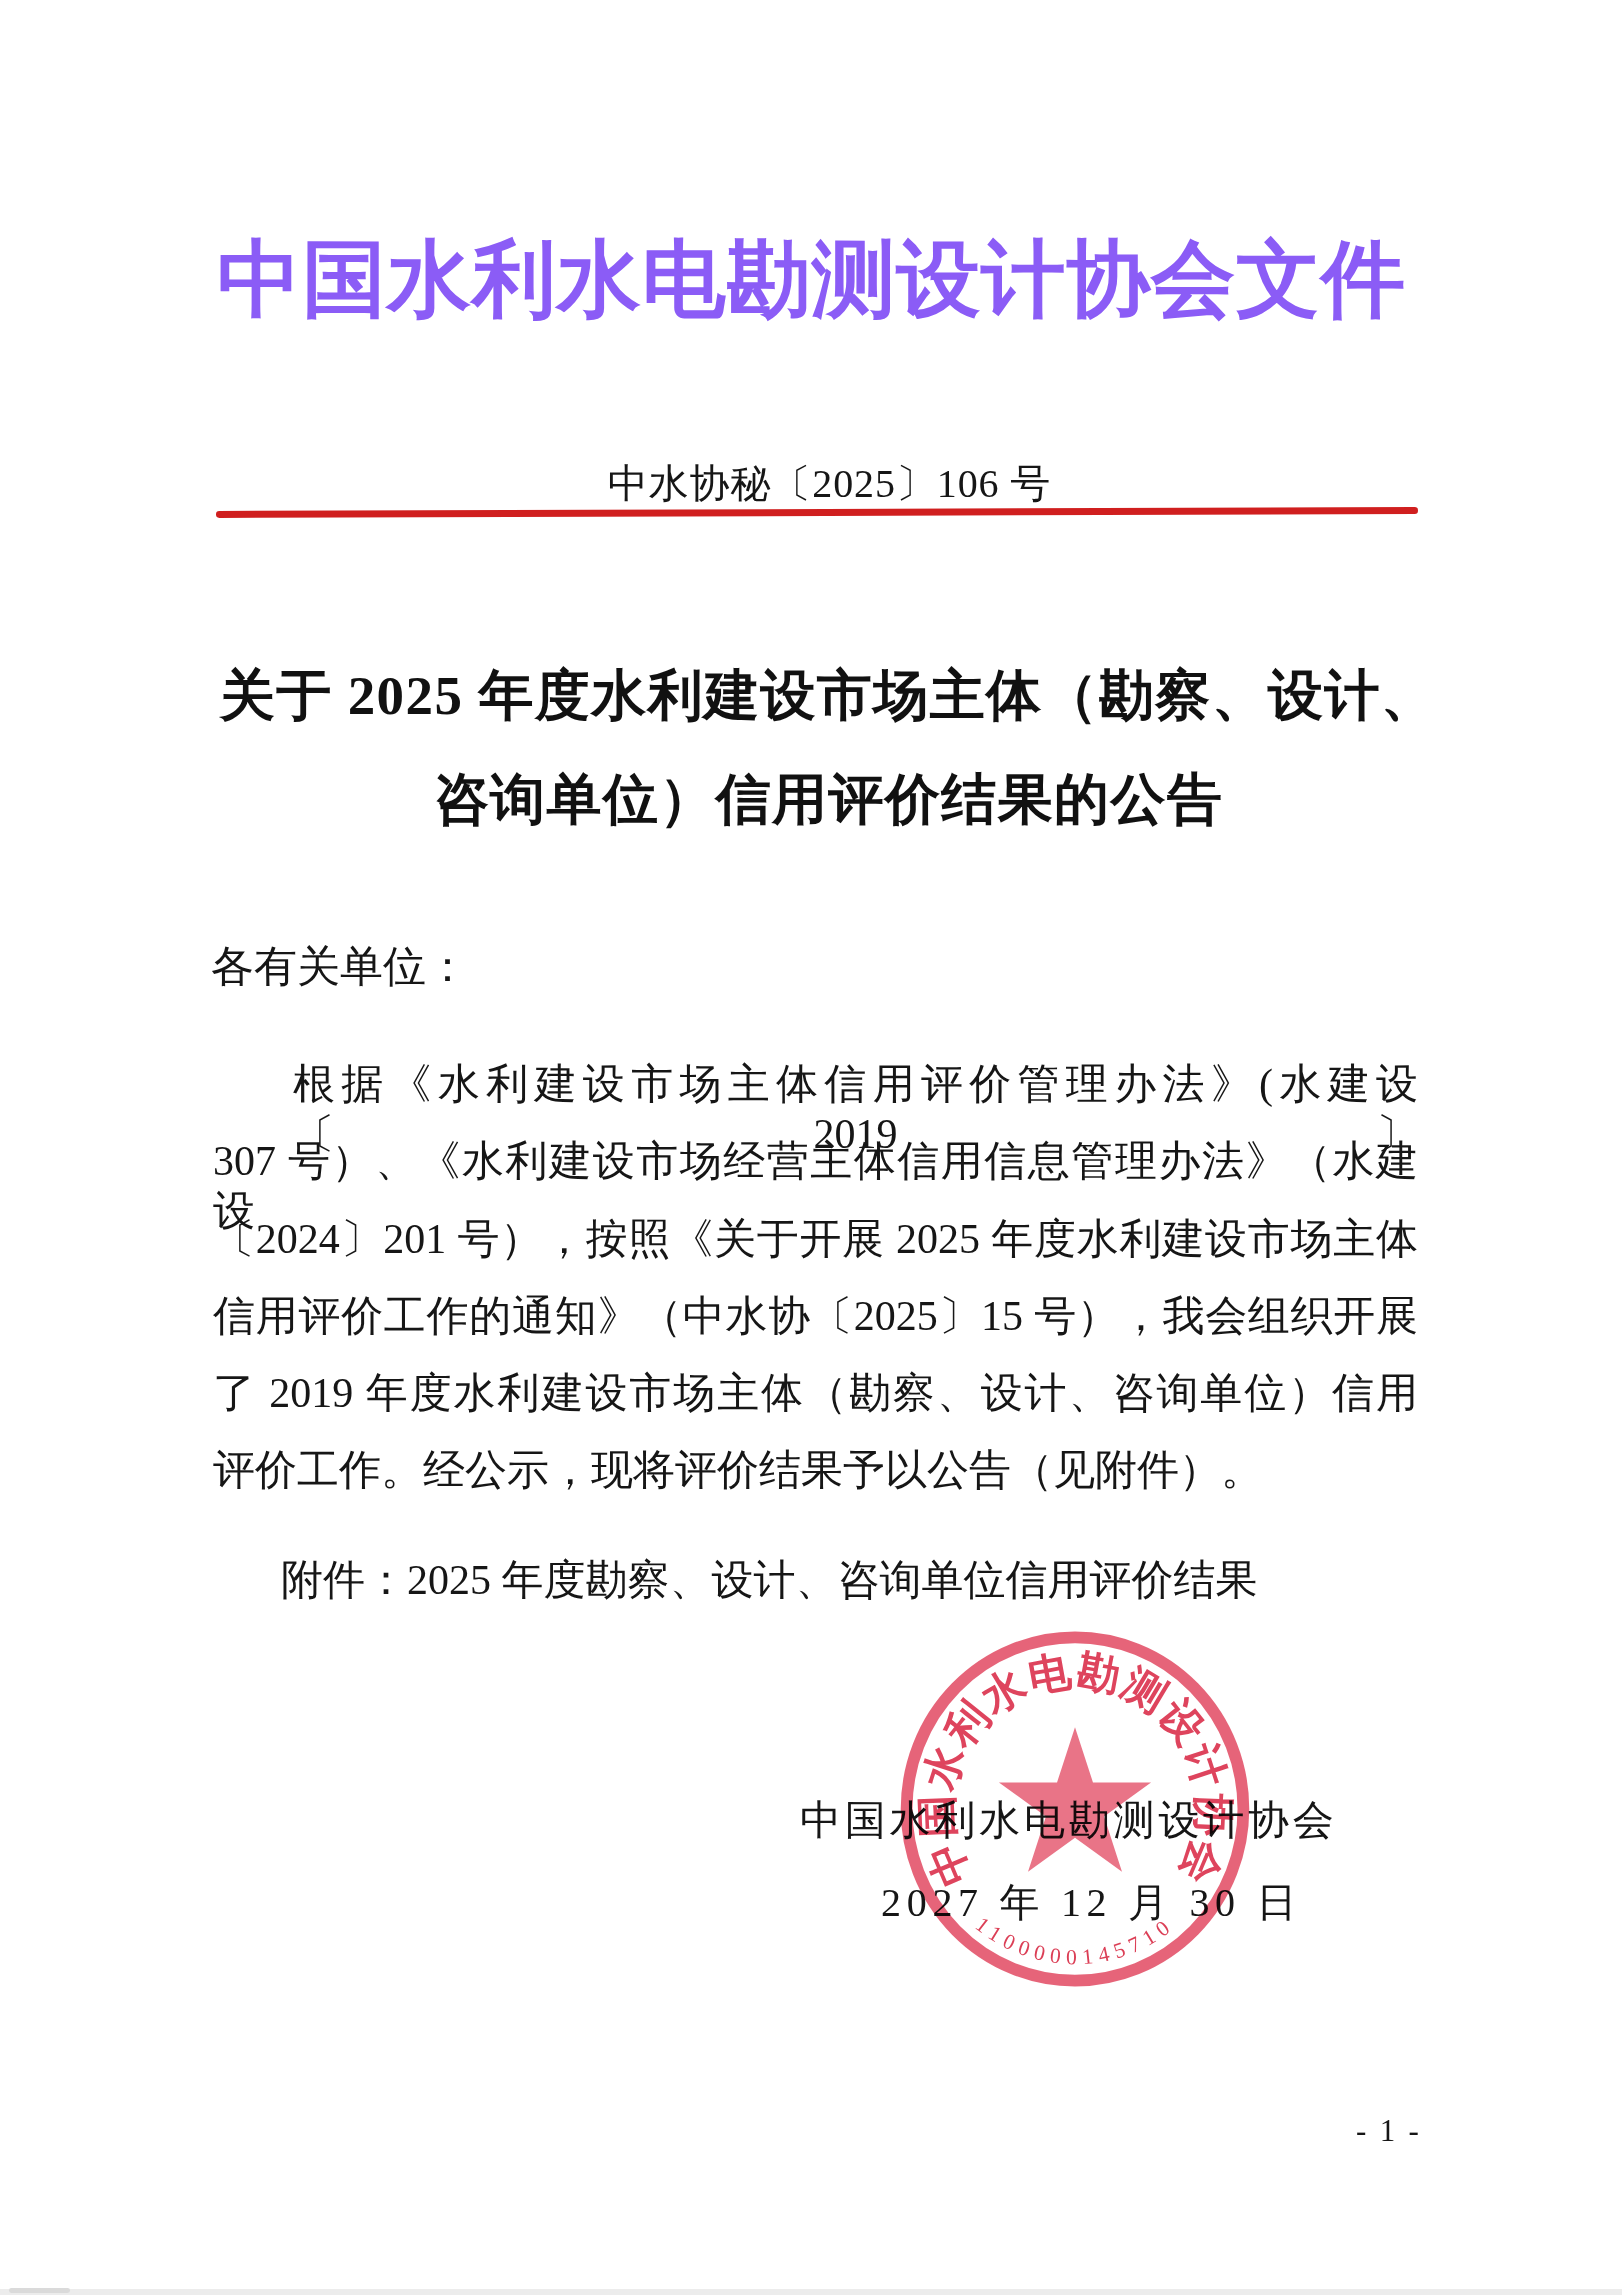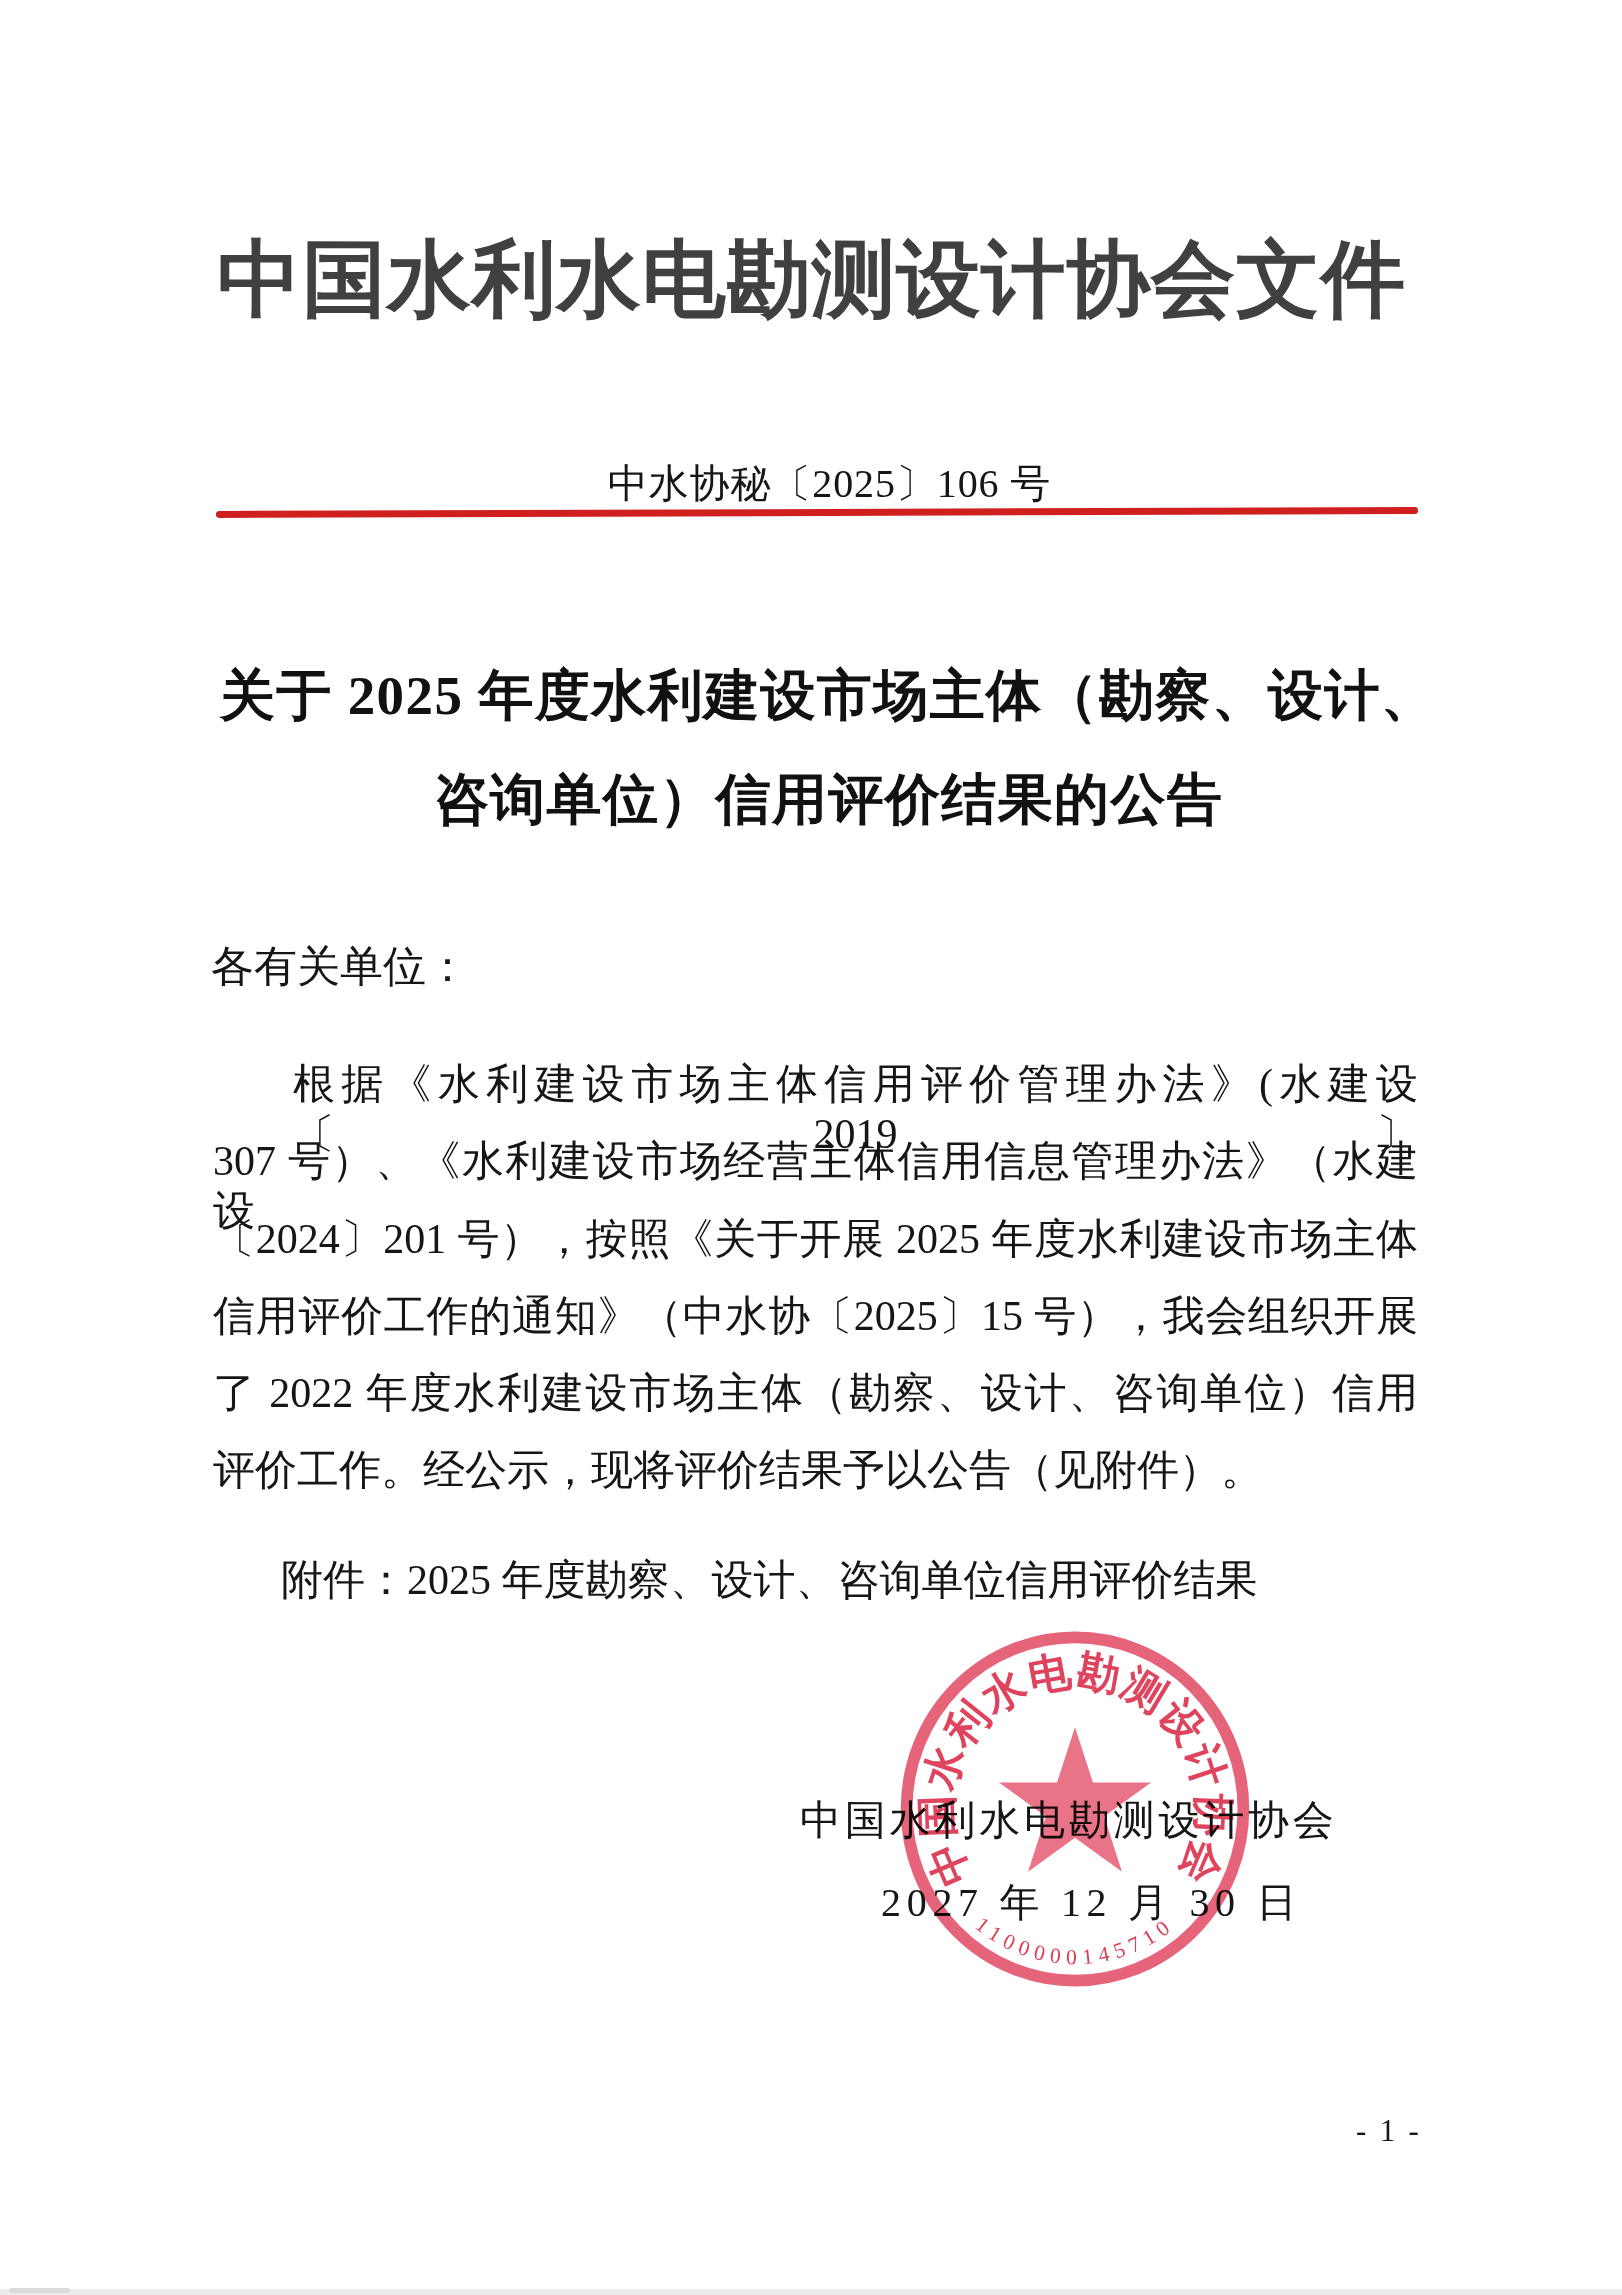--- a/index.html
+++ b/index.html
@@ -17,21 +17,21 @@
     color: #161616;
   }
   .masthead {
     position: absolute;
     top: 234px;
     left: 0;
     width: 100%;
     text-align: center;
     font-size: 84px;
     font-weight: 900;
-    color: #404040;
+    color: #8b5cf6;
     letter-spacing: 0.9px;
     line-height: 1.1;
     white-space: nowrap;
   }
   .doc-number {
     position: absolute;
     top: 456px;
     left: 0;
     width: 100%;
     text-align: center;
@@ -165,21 +165,21 @@
   <div class="doc-title line1">关于 2025 年度水利建设市场主体（勘察、设计、</div>
   <div class="doc-title line2">咨询单位）信用评价结果的公告</div>
 
   <div class="salutation">各有关单位：</div>
 
   <div class="body-paragraph">
     <div class="body-line indent">根据《水利建设市场主体信用评价管理办法》(水建设〔2019〕</div>
     <div class="body-line l2">307 号）、《水利建设市场经营主体信用信息管理办法》（水建设</div>
     <div class="body-line l3">〔2024〕201 号），按照《关于开展 2025 年度水利建设市场主体</div>
     <div class="body-line l4">信用评价工作的通知》（中水协〔2025〕15 号），我会组织开展</div>
-    <div class="body-line l5">了 2022 年度水利建设市场主体（勘察、设计、咨询单位）信用</div>
+    <div class="body-line l5">了 2019 年度水利建设市场主体（勘察、设计、咨询单位）信用</div>
     <div class="body-line last">评价工作。经公示，现将评价结果予以公告（见附件）。</div>
   </div>
 
   <div class="attachment">附件：2025 年度勘察、设计、咨询单位信用评价结果</div>
 
   <div class="signer">中国水利水电勘测设计协会</div>
 
   <div class="sign-date">2027 年 12 月 30 日</div>
 
   <svg class="seal" viewBox="0 0 790 810" xmlns="http://www.w3.org/2000/svg">

